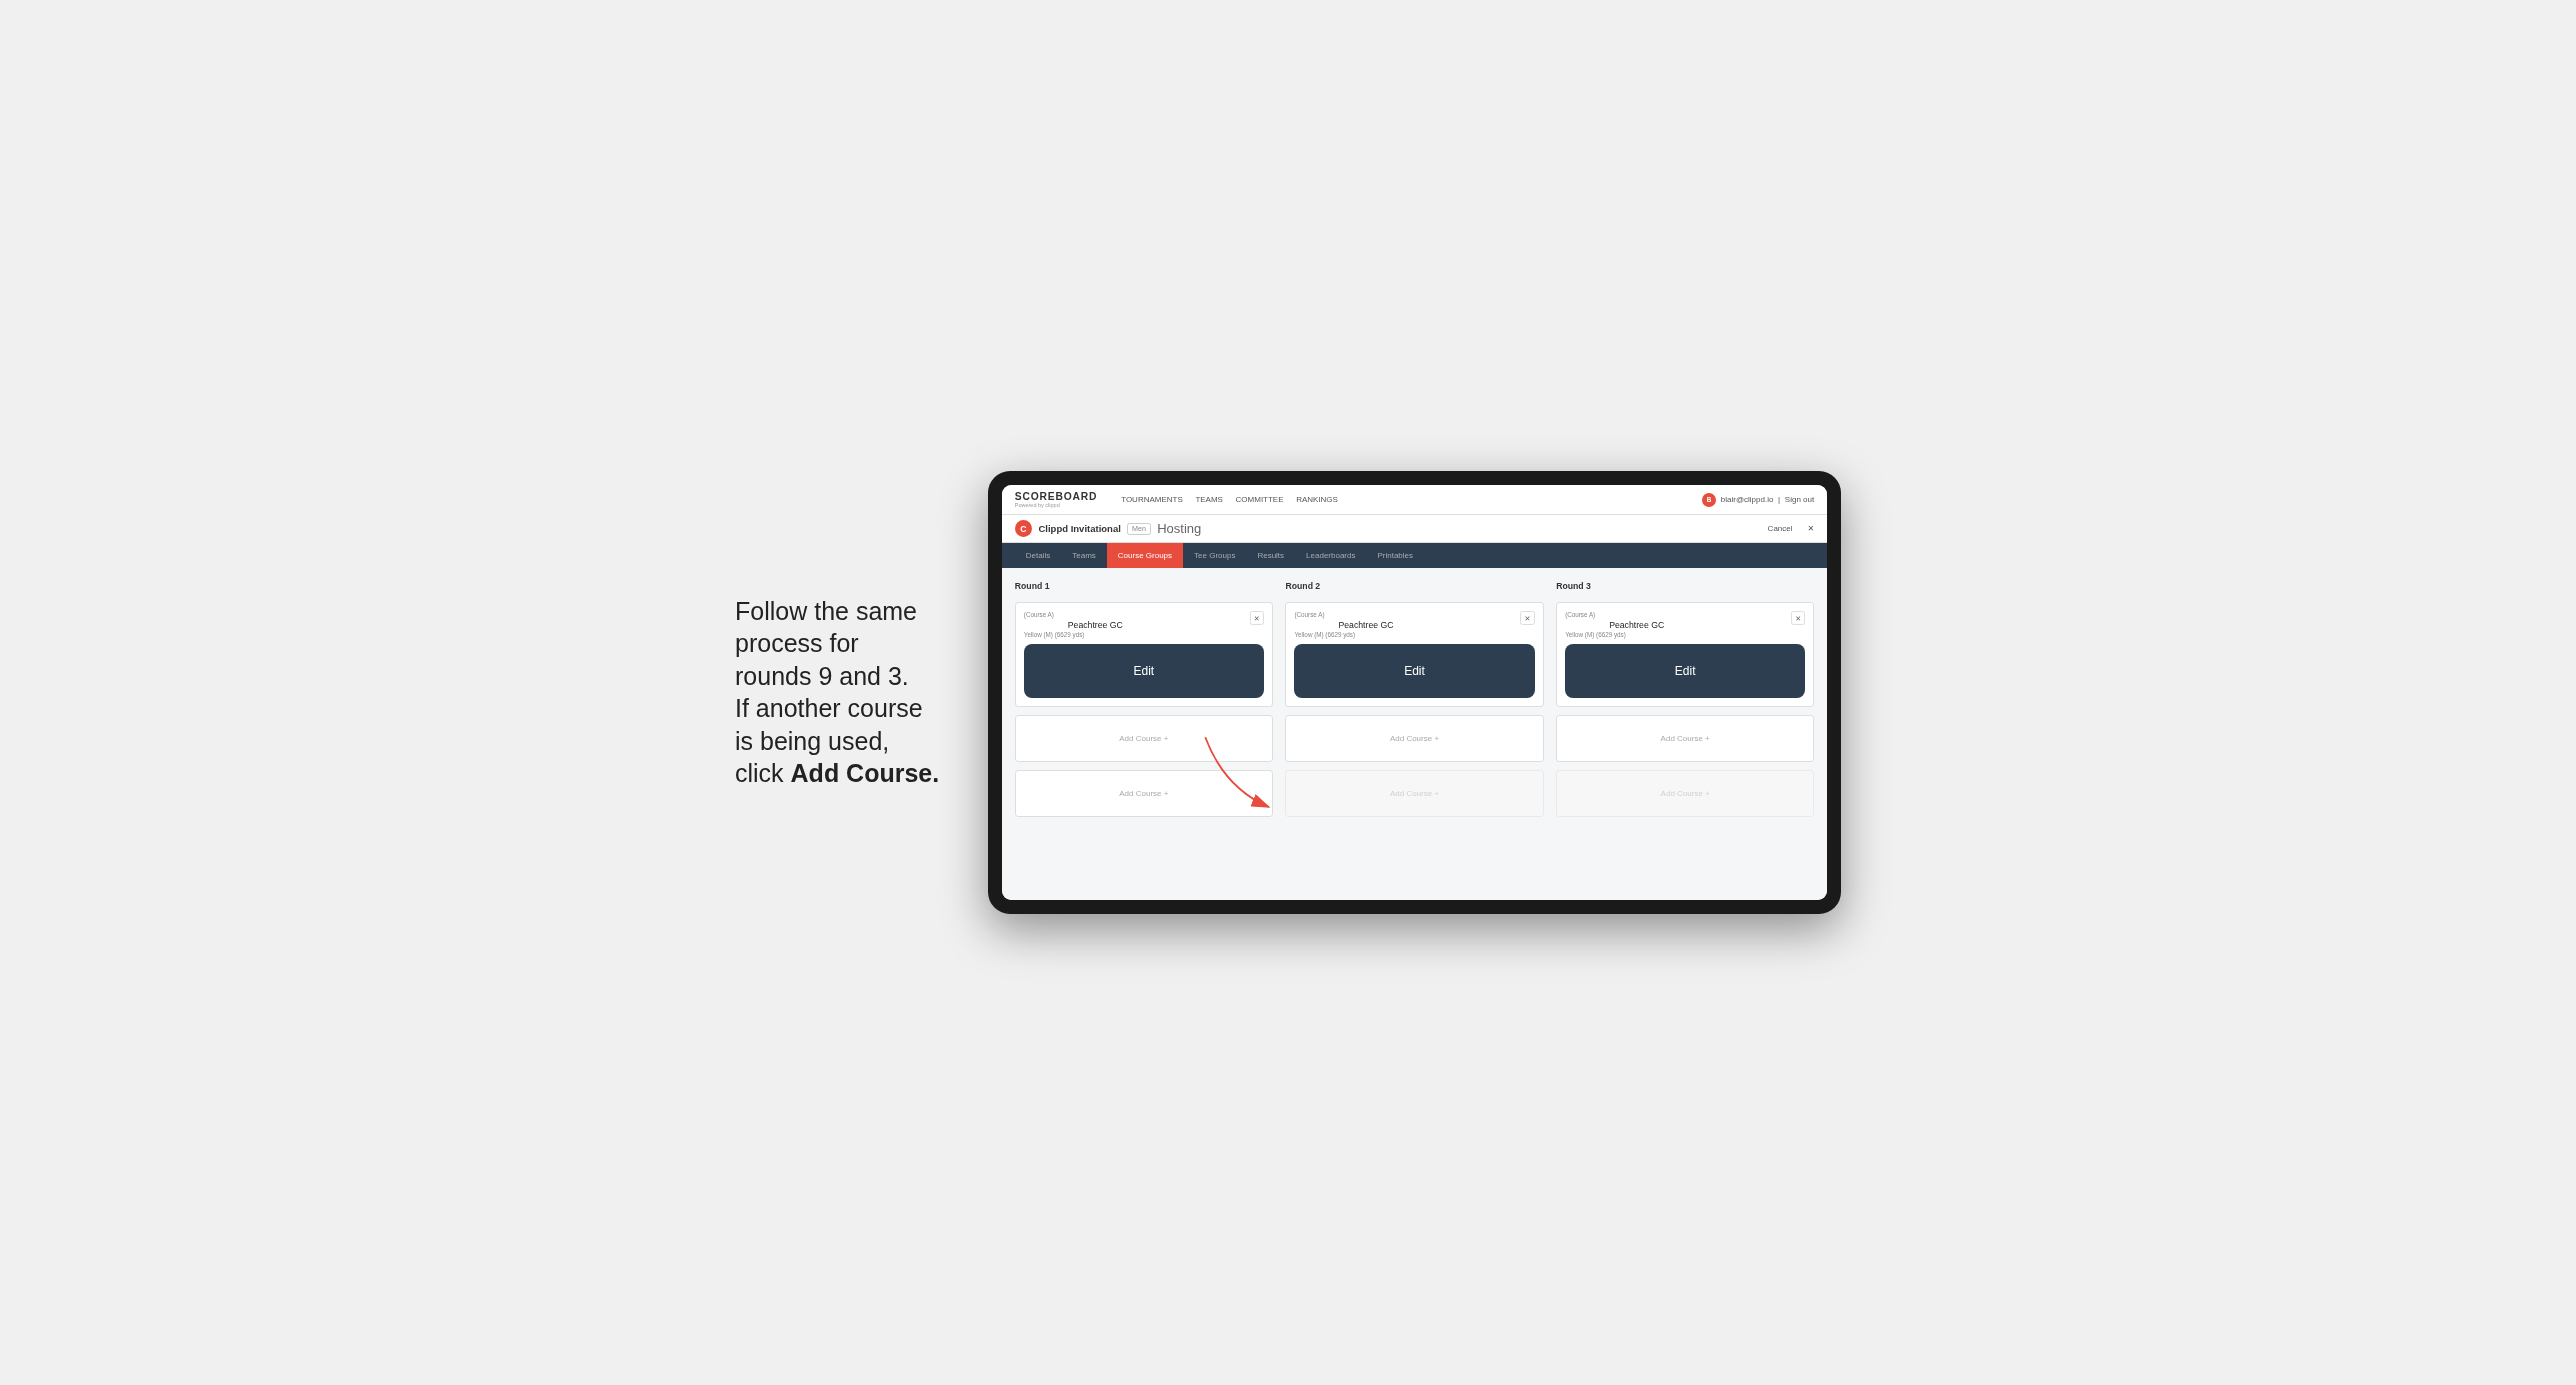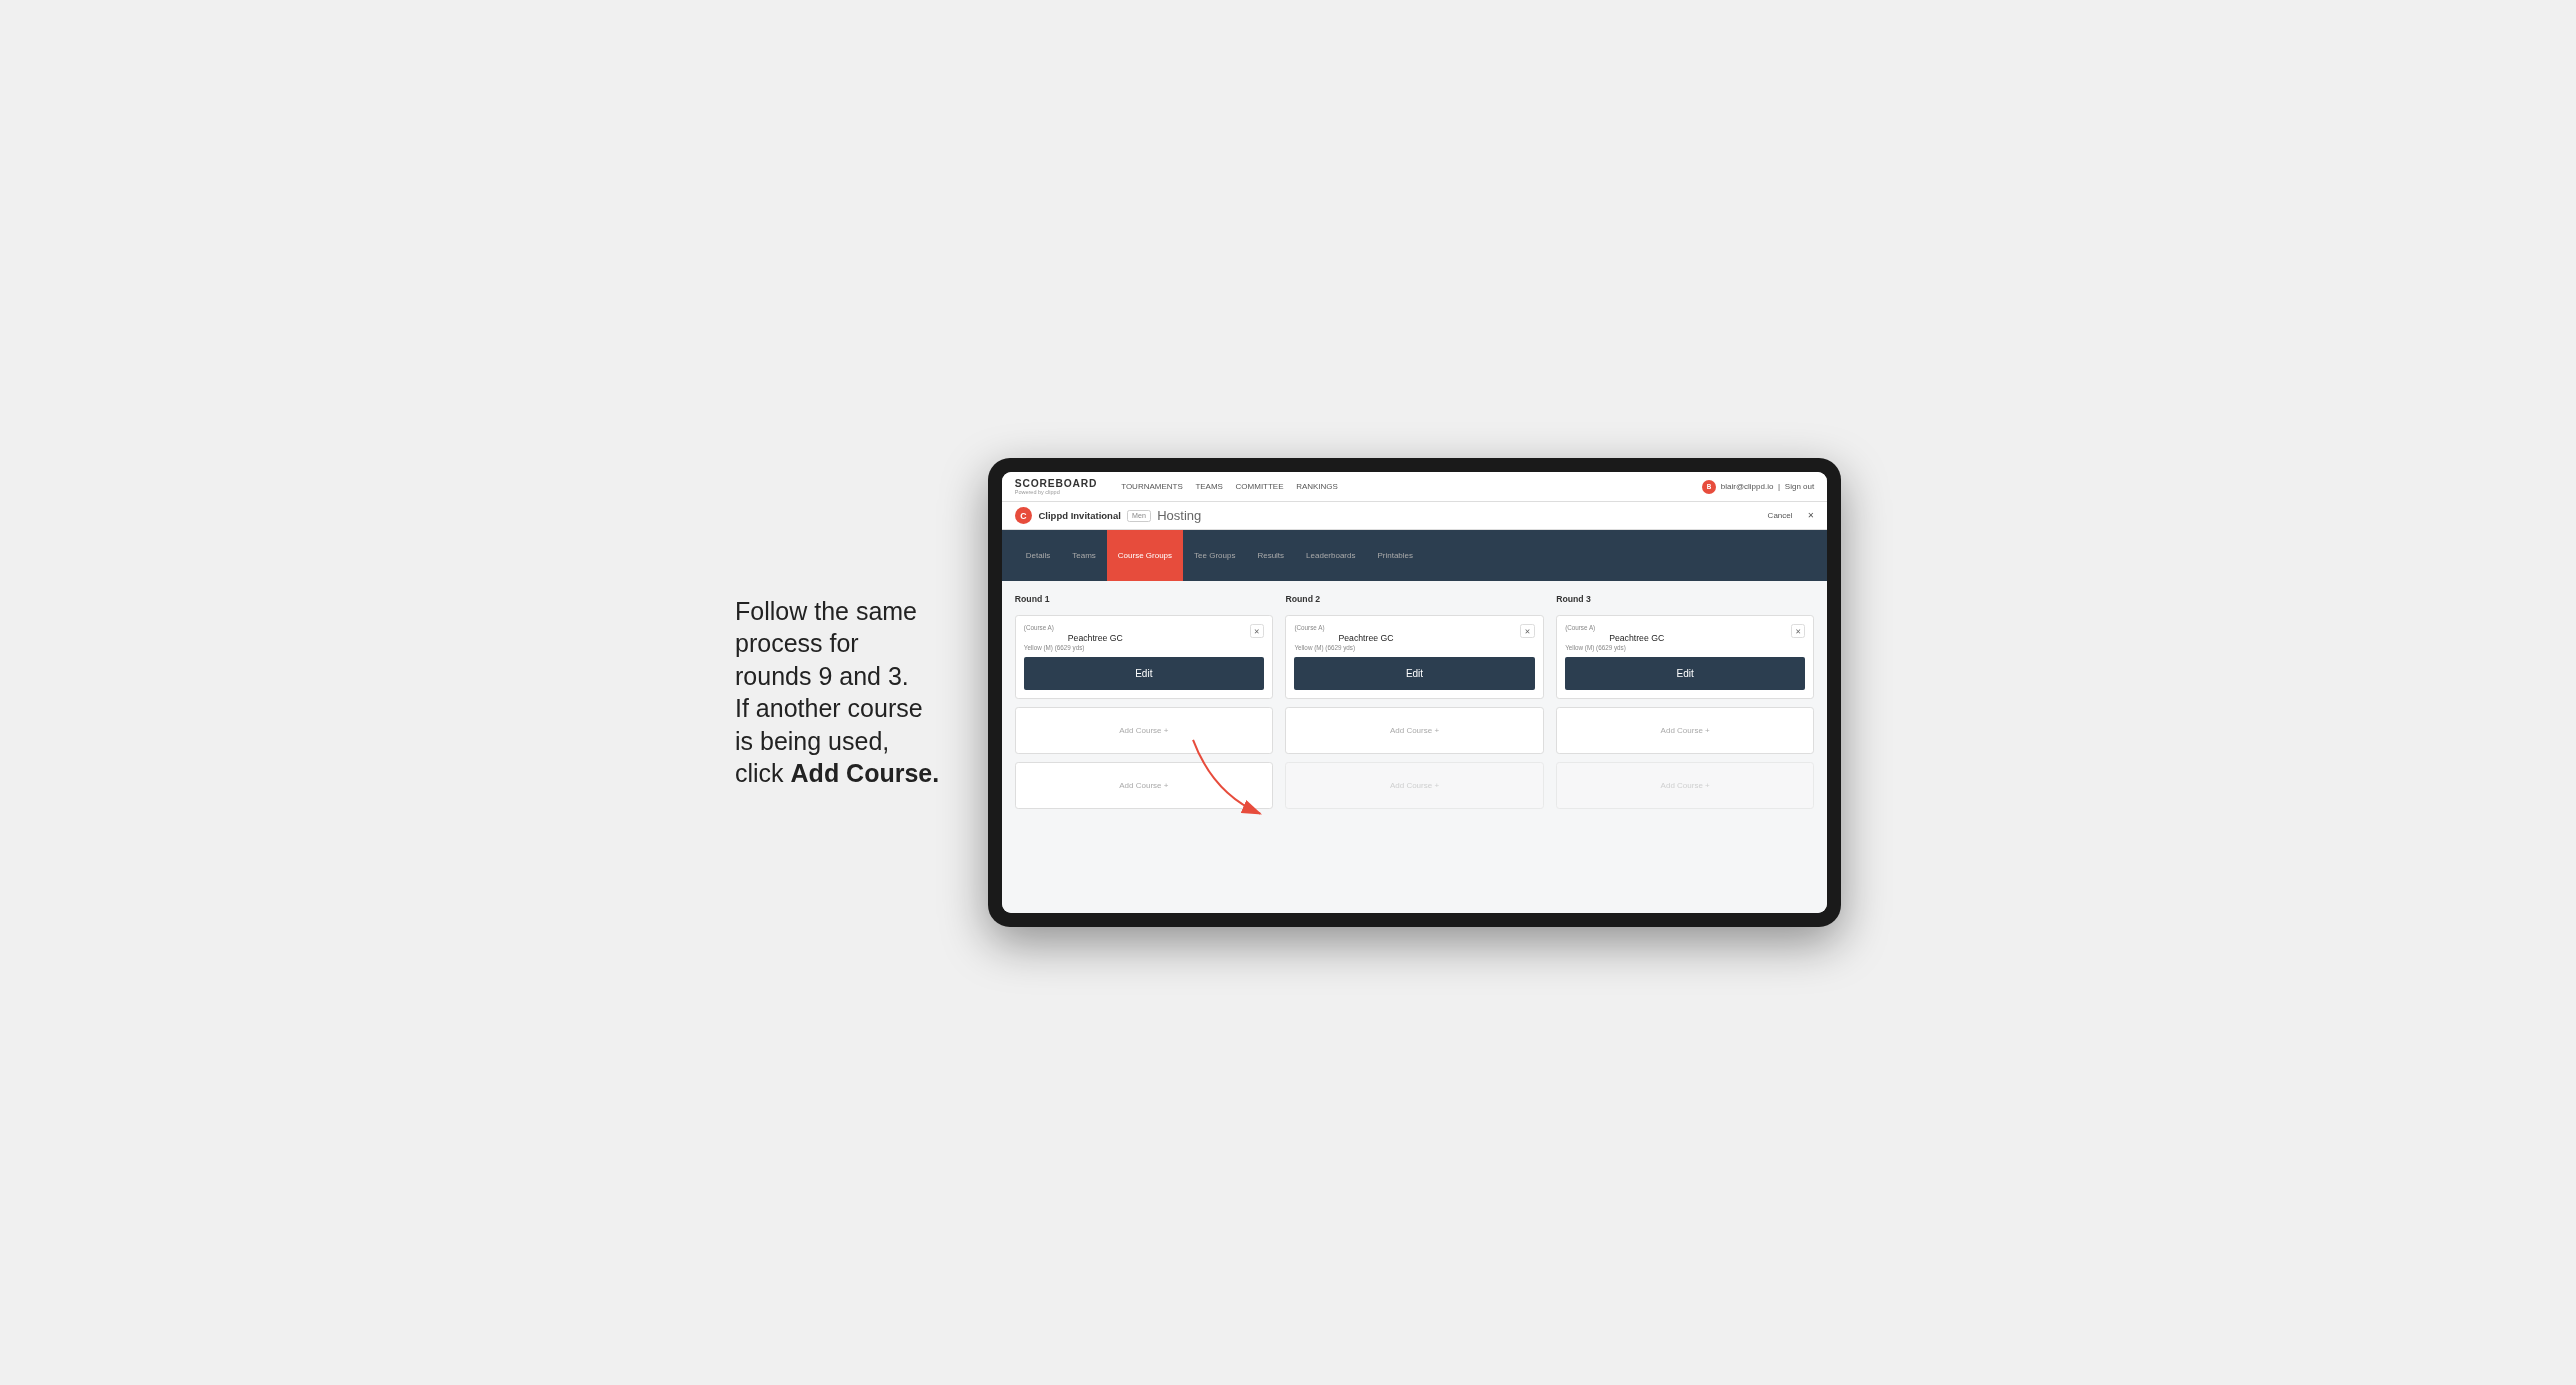--- a/index.html
+++ b/index.html
@@ -173,21 +173,21 @@
     }
 
     
     .tab-bar {
       background: #2c3e50;
       display: flex;
       padding: 0 12.6px;
     }
 
     .tab-item {
-      padding: 21px 11px;
+      padding: 8px 11px;
       font-size: 8px;
       color: #aaa;
       cursor: pointer;
     }
 
     .tab-item.active {
       background: #e74c3c;
       color: #fff;
       border-radius: 0;
     }
@@ -243,23 +243,23 @@
       font-size: 6.3px;
       color: #888;
       margin-bottom: 6.3px;
     }
 
     .edit-btn {
       background: #2c3e50;
       color: #fff;
       border: none;
       width: 100%;
-      padding: 11px;
-      font-size: 10px;
-      border-radius: 2px;
+      padding: 20px;
+      font-size: 12px;
+      border-radius: 8px;
       cursor: pointer;
       text-align: center;
     }
 
     .course-card-header {
       display: flex;
       justify-content: space-between;
       align-items: flex-start;
     }
 

